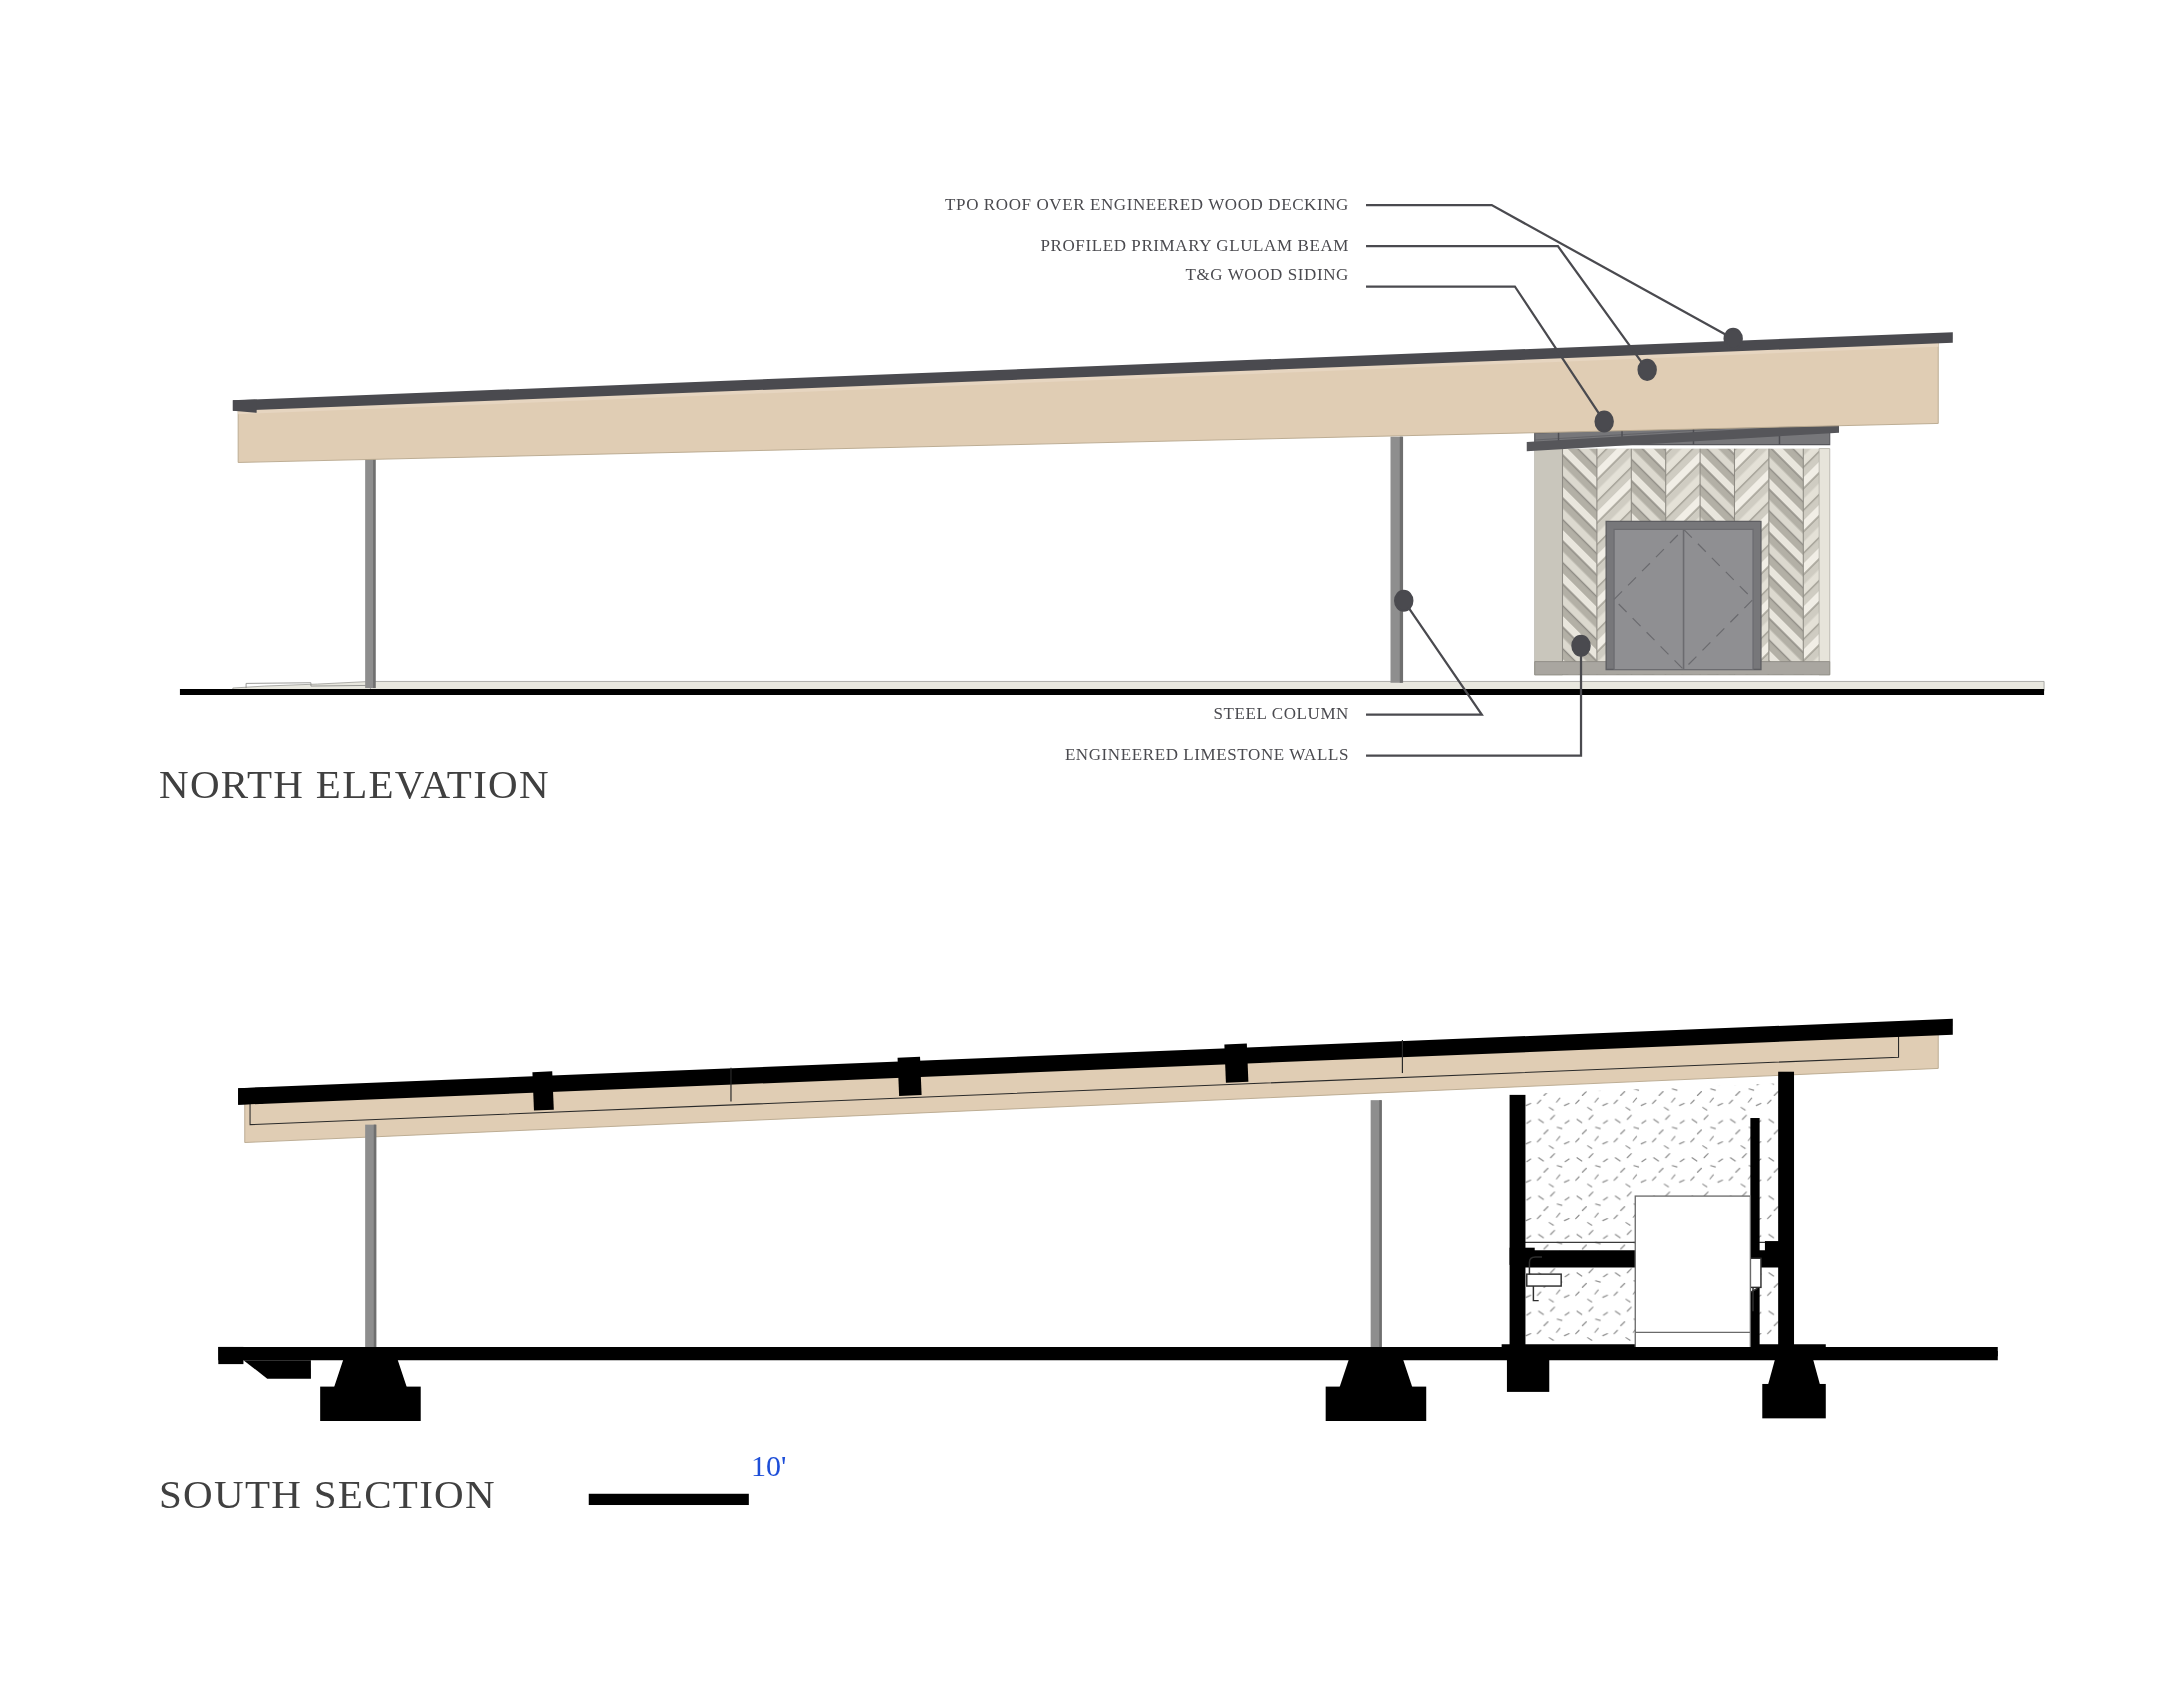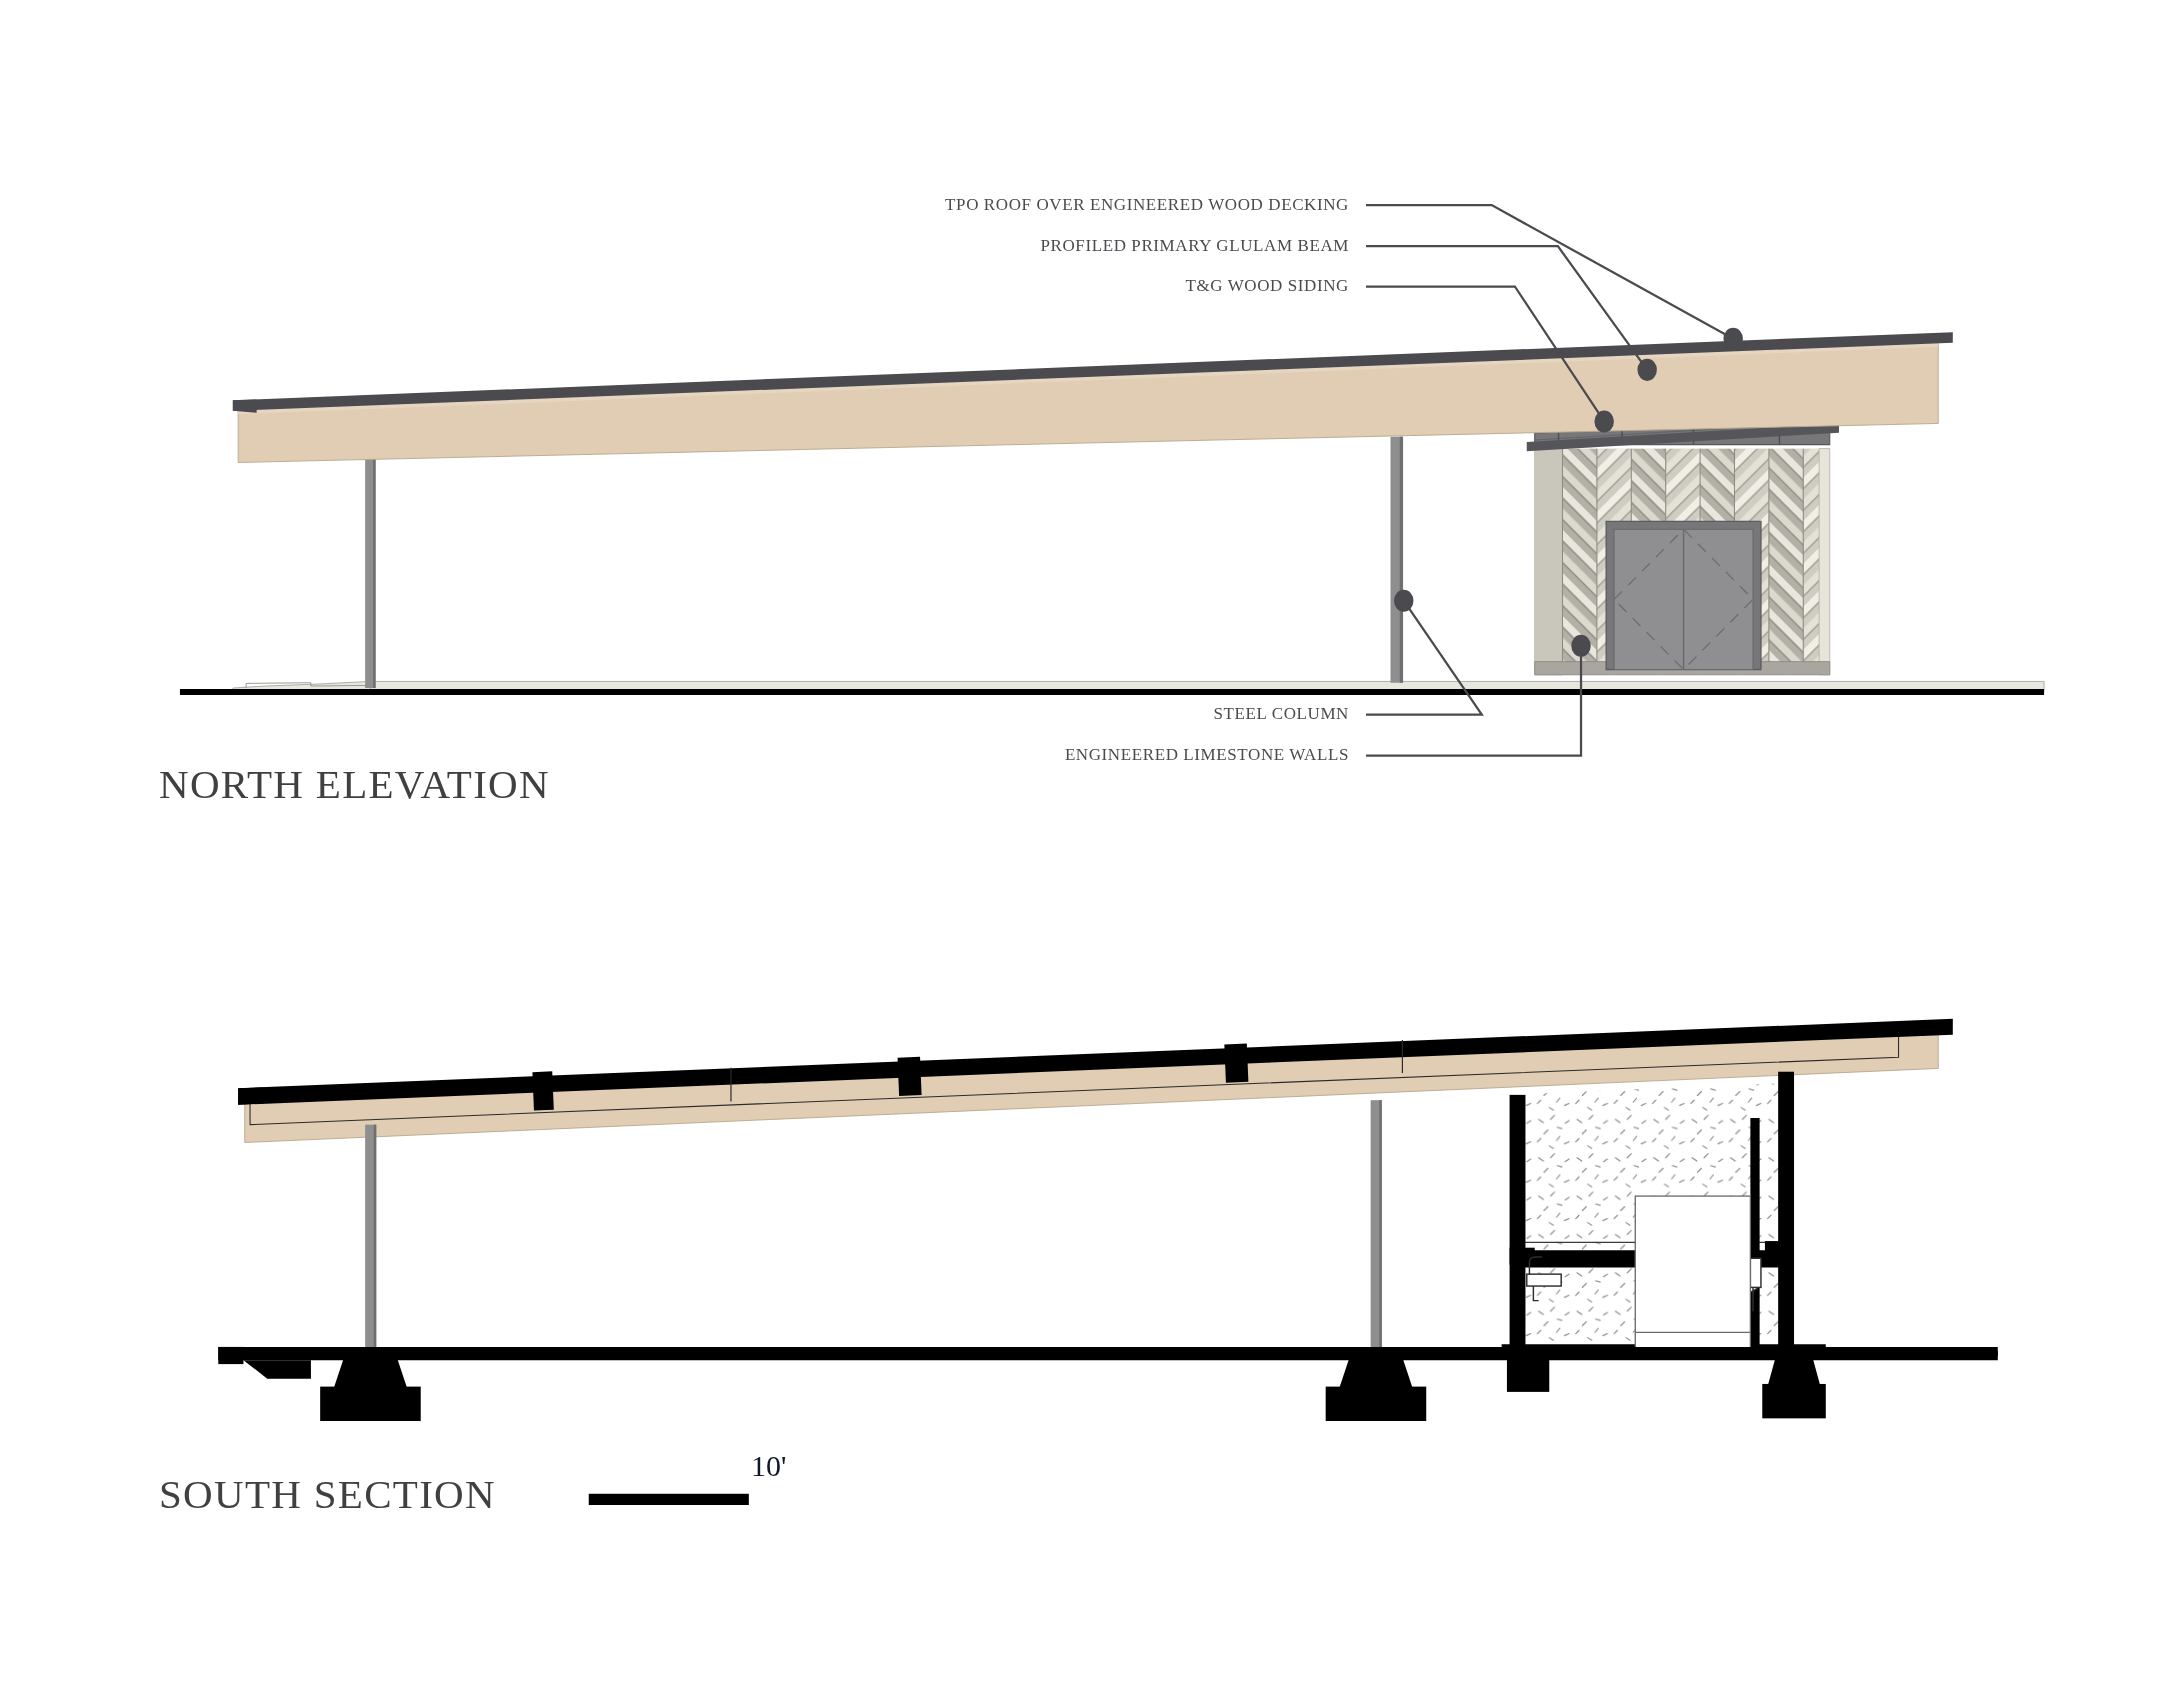--- a/index.html
+++ b/index.html
@@ -33,21 +33,21 @@
     font-size: 17px;
     letter-spacing: 0.6px;
     color: #4a4a4f;
     white-space: nowrap;
     text-align: center;
   }
   .scale-num {
     position: absolute;
     font-family: "Liberation Serif", serif;
     font-size: 30px;
-    color: #0f172a;
+    color: #1d4ed8;
     white-space: nowrap;
   }
 </style>
 </head>
 <body>
 
 <div id="sheet">
 
   <svg class="dwg" viewBox="0 0 3300 2550">
     <defs>
@@ -304,21 +304,21 @@
   </svg>
 
   <div class="vtitle" id="title-north">NORTH ELEVATION</div>
 
   <div class="vtitle" id="title-south">SOUTH SECTION</div>
 
   <div class="ann" style="right:834px; top:195px;">TPO ROOF OVER ENGINEERED WOOD DECKING</div>
 
   <div class="ann" style="right:834px; top:236px;">PROFILED PRIMARY GLULAM BEAM</div>
 
-  <div class="ann" style="right:834px; top:276px;">T&amp;G WOOD SIDING</div>
+  <div class="ann" style="right:834px; top:265px;">T&amp;G WOOD SIDING</div>
 
   <div class="ann" style="right:834px; top:704px;">STEEL COLUMN</div>
 
   <div class="ann" style="right:834px; top:745px;">ENGINEERED LIMESTONE WALLS</div>
 
   <div class="scale-num" style="left:751px; top:1449px;">10'</div>
 
 </div>
 
 

